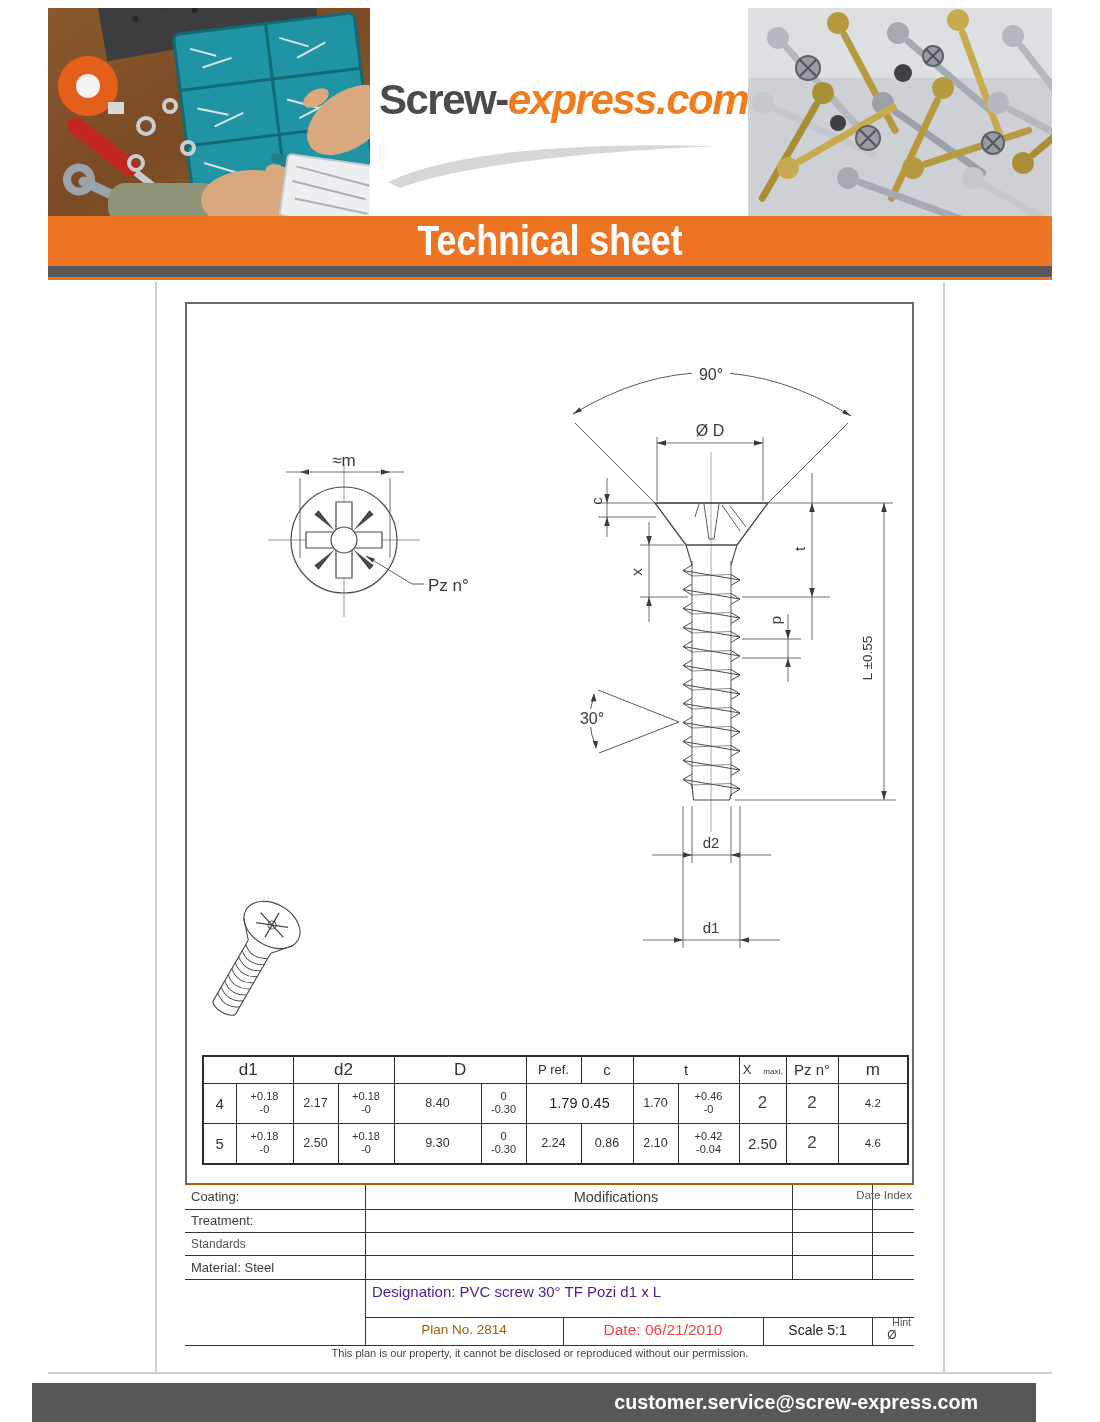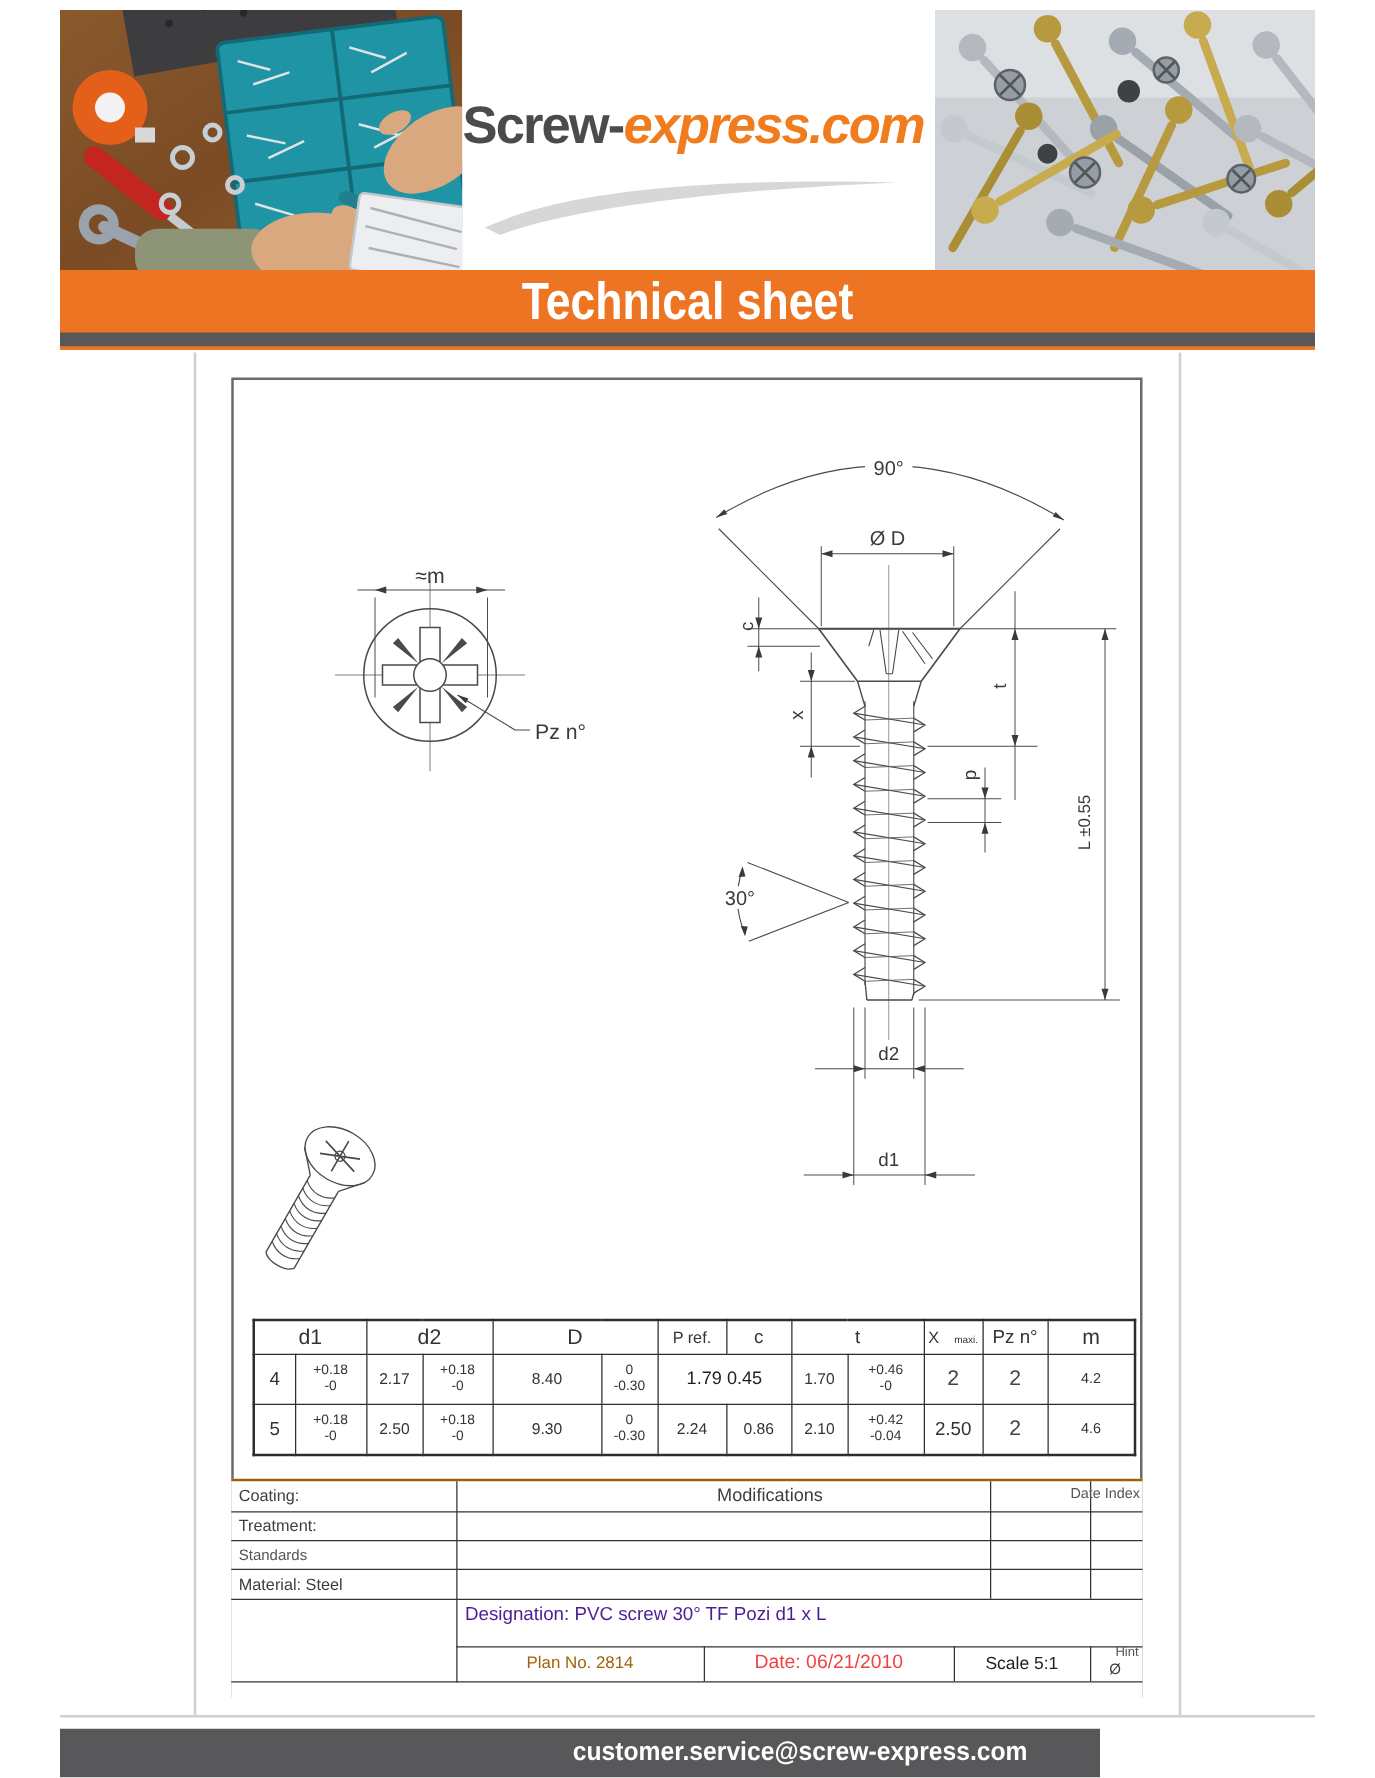--- a/index.html
+++ b/index.html
@@ -6,21 +6,21 @@
   body {
     width:1100px; height:1422px; position:relative; background:#ffffff;
     font-family:"Liberation Sans", sans-serif; overflow:hidden; color:#333;
   }
 
   
   .photo { position:absolute; top:8px; height:208px; overflow:hidden; }
   #photoL { left:48px; width:322px; }
   #photoR { left:748px; width:304px; }
   .logo-area { position:absolute; left:370px; top:8px; width:378px; height:208px; background:#fff; }
-  .logo-line { position:absolute; left:0; right:0; top:68px; text-align:left; white-space:nowrap;
+  .logo-line { position:absolute; left:0; right:0; top:68px; text-align:right; white-space:nowrap;
                font-size:42px; font-weight:bold; letter-spacing:-1.5px; }
   .logo-primary { color:#4b4b4e; }
   .logo-secondary { color:#f07c1d; font-style:italic; }
   .swoosh { position:absolute; left:8px; top:128px; }
 
   .banner { position:absolute; left:48px; top:216px; width:1004px; height:64px; background:#ed7422;
             text-align:center; color:#fff; }
   .banner span { display:inline-block; font-size:42px; font-weight:bold; line-height:49px;
                  transform:scaleX(.85); transform-origin:center; white-space:nowrap; }
   .stripe { position:absolute; left:48px; top:266px; width:1004px; height:11px; background:#58585b; }
@@ -48,21 +48,21 @@
   .bold-pair { font-weight:bold; font-size:14.5px; color:#1d1d1d; }
 
   
   .infobox { position:absolute; left:-2px; top:879px; width:729px; height:177px;
              border-top:2px solid #a16207; box-sizing:border-box; background:#fff; }
   .ib-h { position:absolute; left:0; width:729px; height:1px; background:#333; }
   .ib-v { position:absolute; top:0; width:1px; background:#333; }
   .ib-txt { position:absolute; white-space:nowrap; color:#3d3d3d; }
 
   
-  .footer { position:absolute; left:48px; top:1383px; width:832px; height:39px; background:#58585b; }
+  .footer { position:absolute; left:32px; top:1383px; width:1004px; height:39px; background:#58585b; }
   .footer span { position:absolute; right:58px; top:7px; color:#fff; font-weight:bold; font-size:21px;
                  transform:scaleX(.94); transform-origin:right; white-space:nowrap; }
 
   svg text { font-family:"Liberation Sans", sans-serif; fill:#3a3a3a; }
 </style>
 </head>
 <body>
 
 <div class="photo" id="photoL">
   <svg width="322" height="208" viewBox="0 0 322 208">
@@ -446,18 +446,19 @@
     <div class="ib-txt" style="left:607px;width:120px;text-align:right;top:4px;font-size:11.5px;color:#555">
       <span>Date</span>
       <span>Index</span>
     </div>
     <div class="ib-txt" style="left:187px;top:98px;font-size:15px;color:#4c1d95">Designation: PVC screw 30° TF Pozi d1 x L</div>
     <div class="ib-txt" style="left:180px;width:198px;text-align:center;top:137px;font-size:13.5px;color:#a16207">Plan No. 2814</div>
     <div class="ib-txt" style="left:378px;width:200px;text-align:center;top:136px;font-size:15.5px;color:#ef4444">Date: 06/21/2010</div>
     <div class="ib-txt" style="left:578px;width:109px;text-align:center;top:137px;font-size:14px;color:#222">Scale 5:1</div>
     <div class="ib-txt" style="left:688px;width:38px;text-align:right;top:131px;font-size:10.5px;color:#555">Hint</div>
     <div class="ib-txt" style="left:688px;width:38px;text-align:center;top:143px;font-size:12px">Ø</div>
+    <div class="ib-txt" style="left:0;width:710px;text-align:center;top:162px;font-size:11px;color:#444">This plan is our property, it cannot be disclosed or reproduced without our permission.</div>
   </div>
 </div>
 
 <div class="footer">
   <span>customer.service@screw-express.com</span>
 </div>
 
 </body></html>

